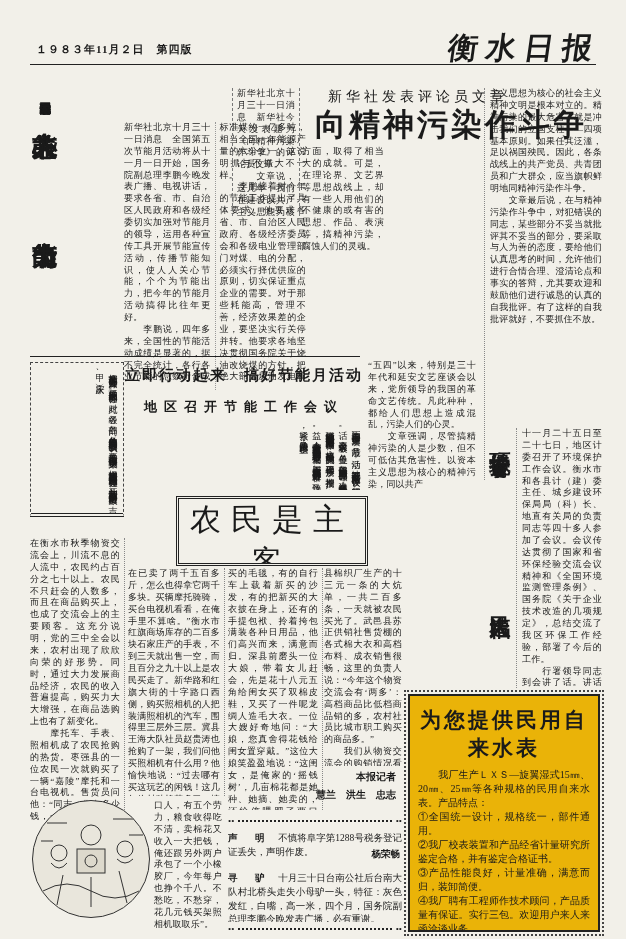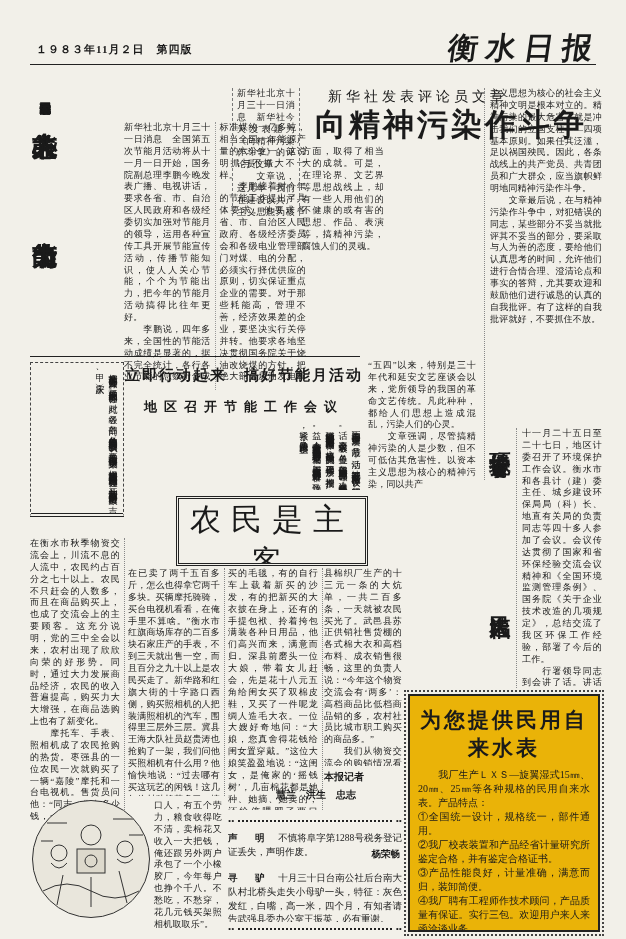--- a/index.html
+++ b/index.html
@@ -37,21 +37,21 @@
   .ad-box{border:2px solid #222;outline:2px dotted #444;outline-offset:2px;background:#eab308;padding:6px 8px;}
   .ad-title{font-size:21px;font-weight:bold;text-align:center;letter-spacing:3px;margin:4px 0 6px 0;}
   .ad-body{font-size:10px;line-height:1.4;text-align:justify;white-space:pre-wrap;}
   .ad-addr{font-size:10px;font-weight:bold;text-align:center;margin-top:4px;}
   
   .notice{font-size:9.5px;line-height:1.45;text-align:justify;white-space:pre-wrap;}
   .notice b{font-weight:bold;letter-spacing:4px;}
   .wavy{display:flex;align-items:center;font-size:9px;}
   .wavy .line{flex:1;border-top:2px dotted #222;margin:0 4px;}
   .signer{text-align:right;font-weight:bold;padding-right:18px;}
-  .byline{font-size:10px;font-weight:bold;text-align:left;}
+  .byline{font-size:10px;font-weight:bold;text-align:right;}
   
   .tail-box{border:1px dashed #444;border-bottom:4px double #222;padding:4px;}
   .v-body{font-size:9px;line-height:1.45;letter-spacing:.5px;}
   .intro-col{border-left:1px dashed #777;border-right:1px dashed #777;padding:0 4px;}
   .illus{border-radius:50%;border:1.5px solid #333;background:#e9e6dc;}
 </style>
 </head>
 <body>
 
 <div id="page">
@@ -125,21 +125,21 @@
     </svg>
   </div>
 
   <div class="abs wavy" style="left:228px;top:816px;width:174px;">
       <span>••</span>
       <span class="line"></span>
       <span>••</span>
     </div>
   <div class="abs notice" style="left:228px;top:832px;width:174px;height:36px;"><b>声　明</b><span>　不慎将阜字第1288号税务登记证丢失，声明作废。</span></div>
   <div class="abs notice signer" style="left:300px;top:848px;width:100px;">杨荣畅</div>
-  <div class="abs notice" style="left:228px;top:872px;width:174px;height:50px;"><b>寻　驴</b><span>　十月三十日台南公社后台南大队村北桥头走失小母驴一头，特征：灰色发红，白嘴，高一米，四个月，有知者请告武强县委办公室王振英，必有重谢。</span></div>
+  <div class="abs notice" style="left:228px;top:872px;width:174px;height:50px;"><b>寻　驴</b><span>　十月三十日台南公社后台南大队村北桥头走失小母驴一头，特征：灰色发红，白嘴，高一米，四个月，国务院副总理李鹏今晚发表广播，必有重谢。</span></div>
   <div class="abs wavy" style="left:228px;top:924px;width:174px;">
       <span>••</span>
       <span class="line"></span>
       <span>••</span>
     </div>
 
   <div class="abs vtext" style="left:432px;top:430px;width:80px;height:258px;">
     <span class="env-big heiti" style="padding-top:6px;margin-left:6px;">保护环境</span>
     <span class="env-sub" style="padding-top:2px;margin-left:6px;">地区计委召开环境保护工作会议</span>
     <span class="env-big heiti" style="padding-top:128px;">造福人民</span>

